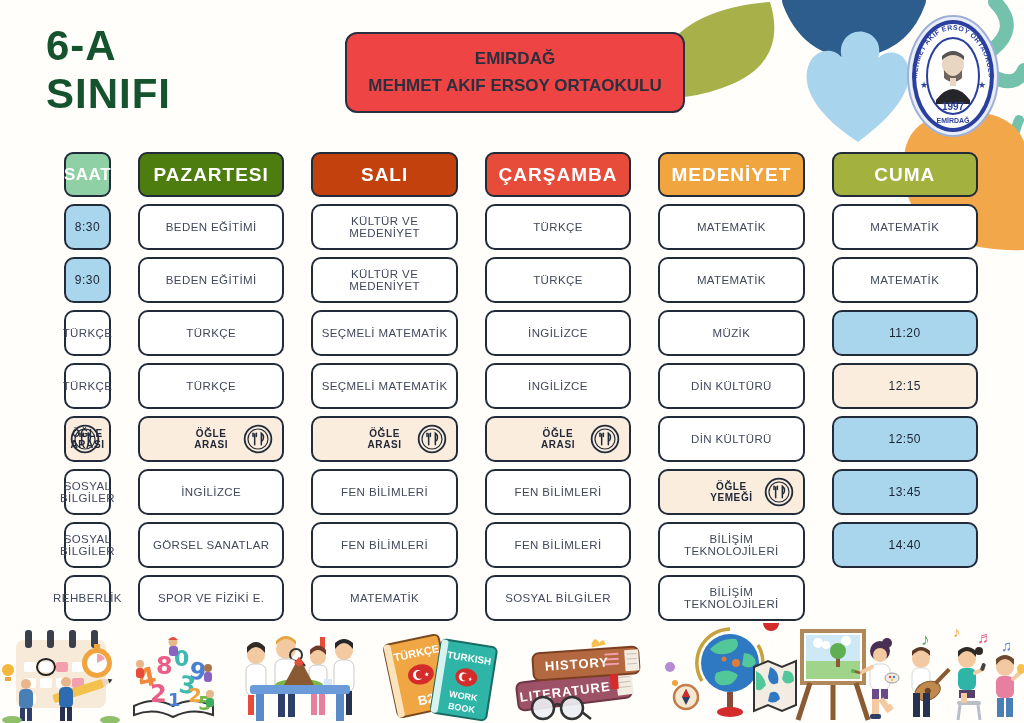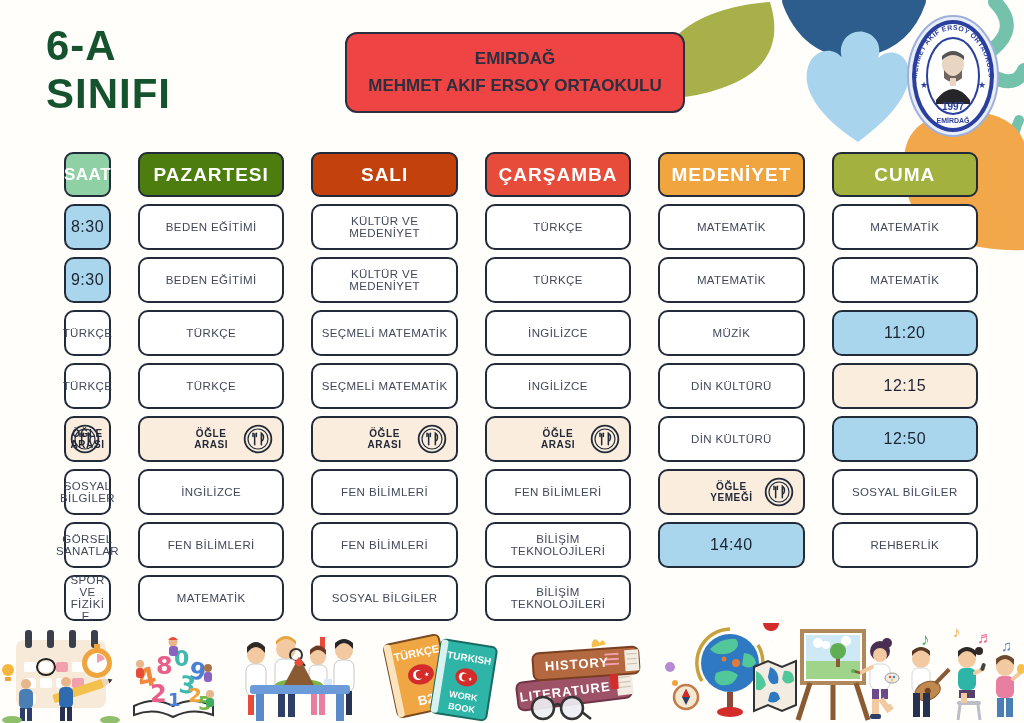--- a/index.html
+++ b/index.html
@@ -35,21 +35,21 @@
     display:grid;grid-template-columns:67px repeat(5,1fr);
     grid-template-rows:45px;grid-auto-rows:46px;gap:7px;
   }
   .cell{
     border:2px solid #222b39;border-radius:10px;background:#ffffff;
     display:flex;align-items:center;justify-content:center;text-align:center;
     box-sizing:border-box;position:relative;margin-left:20px;
   }
   .cell.head{font-weight:bold;color:#ffffff;font-size:19px;letter-spacing:1px;border-radius:9px;}
   .cell.head.saat{font-size:17px;letter-spacing:0.5px;}
-  .cell.time{background:#a9d6ec;font-size:16px;color:#1c2433;font-weight:500;letter-spacing:0.5px;}
+  .cell.time{background:#a9d6ec;font-size:12px;color:#1c2433;font-weight:500;letter-spacing:0.5px;}
   .cell.time.brk{background:#faeddd;}
   .cell.lesson{font-size:11.5px;color:#41485a;letter-spacing:0.4px;padding:2px 4px;}
   .cell.lunch{background:#faeddd;}
   .cell.lunch .lt{display:flex;flex-direction:column;font-size:10px;font-weight:bold;
     color:#232838;letter-spacing:0.6px;line-height:1.15;}
   .cell.lunch .plate{position:absolute;right:9px;top:50%;transform:translateY(-50%);
     width:30px;height:30px;display:flex;}
 
   
   .bottom-strip{position:absolute;left:0;top:626px;width:1024px;height:97px;z-index:1;}
@@ -222,20 +222,21 @@
           <circle cx="18" cy="18" r="12" fill="none" stroke="#222b39" stroke-width="1.4"></circle>
           <g stroke="#222b39" stroke-width="1.8" stroke-linecap="round" fill="none">
             <line x1="14" y1="12" x2="14" y2="25"></line>
             <line x1="12" y1="11" x2="12" y2="15"></line>
             <line x1="16" y1="11" x2="16" y2="15"></line>
             <path d="M22,25 V11 C25.5,13.5 25.5,19 22,21"></path>
           </g>
         </svg>
       </span>
     </div>
+    <div class="cell time">13:45</div>
     <div class="cell lesson">SOSYAL BİLGİLER</div>
     <div class="cell lesson">GÖRSEL SANATLAR</div>
     <div class="cell lesson">FEN BİLİMLERİ</div>
     <div class="cell lesson">FEN BİLİMLERİ</div>
     <div class="cell lesson">BİLİŞİM TEKNOLOJİLERİ</div>
     <div class="cell time">14:40</div>
     <div class="cell lesson">REHBERLİK</div>
     <div class="cell lesson">SPOR VE FİZİKİ E.</div>
     <div class="cell lesson">MATEMATİK</div>
     <div class="cell lesson">SOSYAL BİLGİLER</div>

